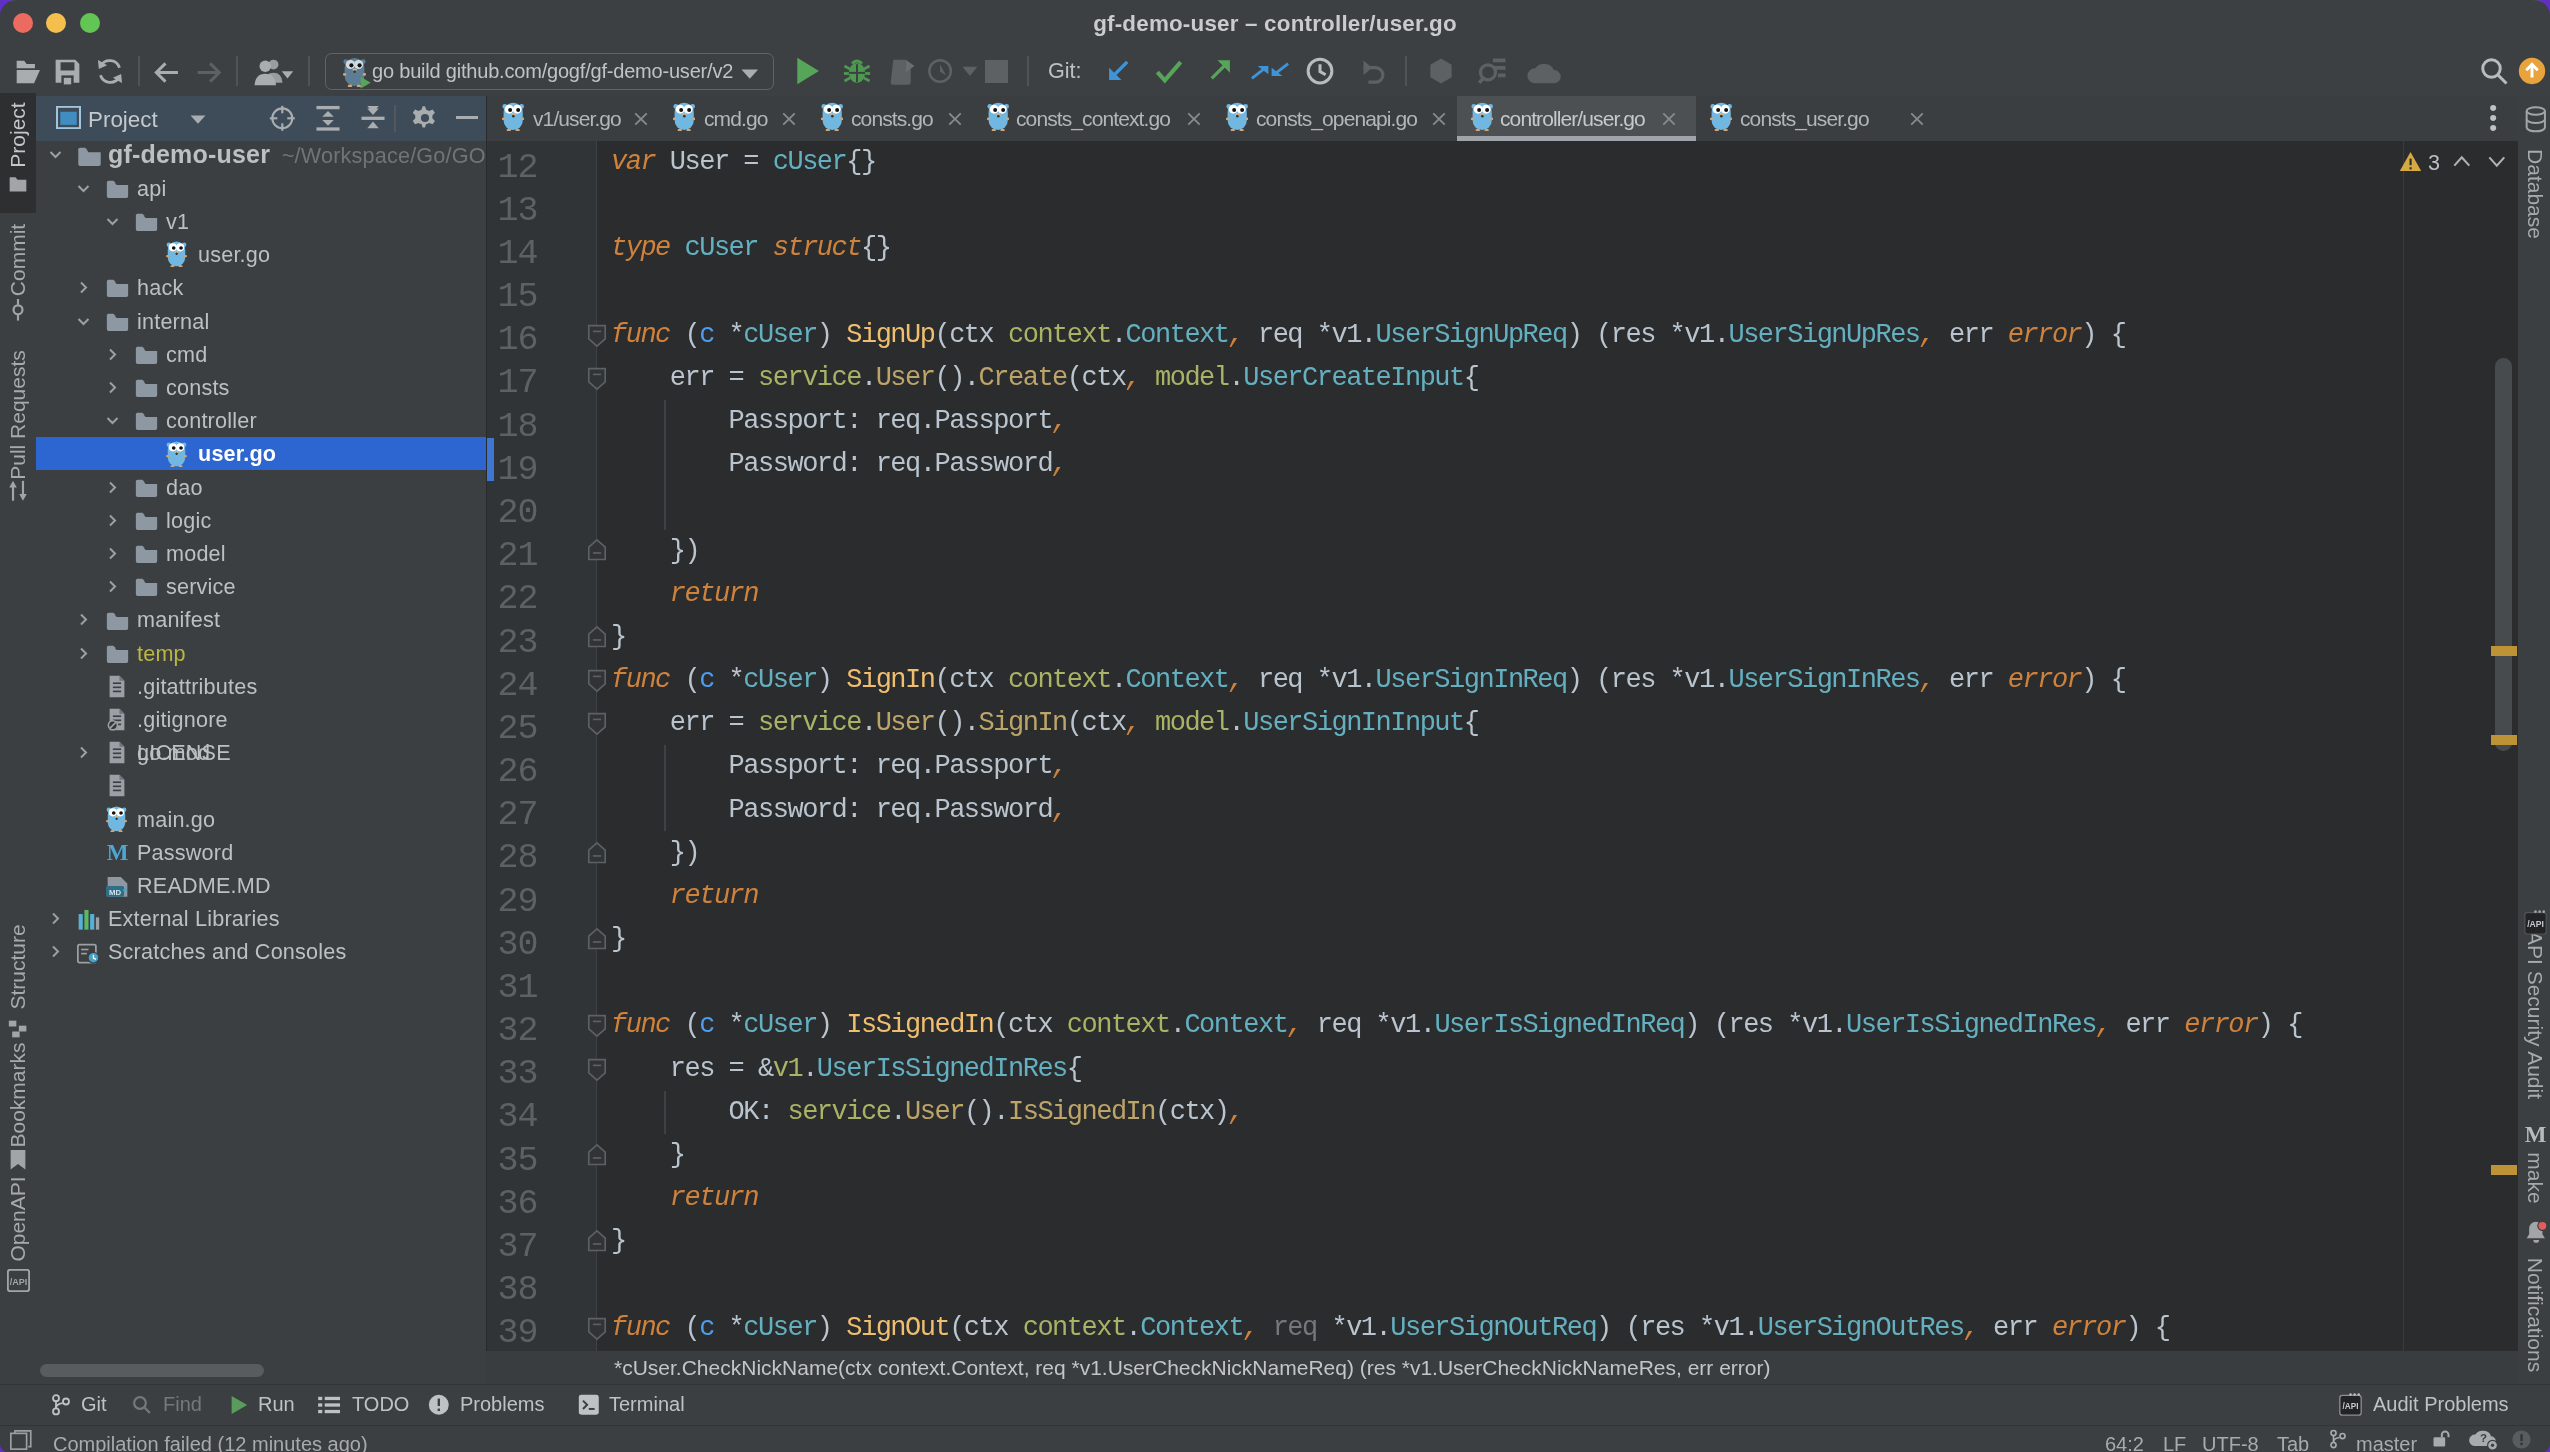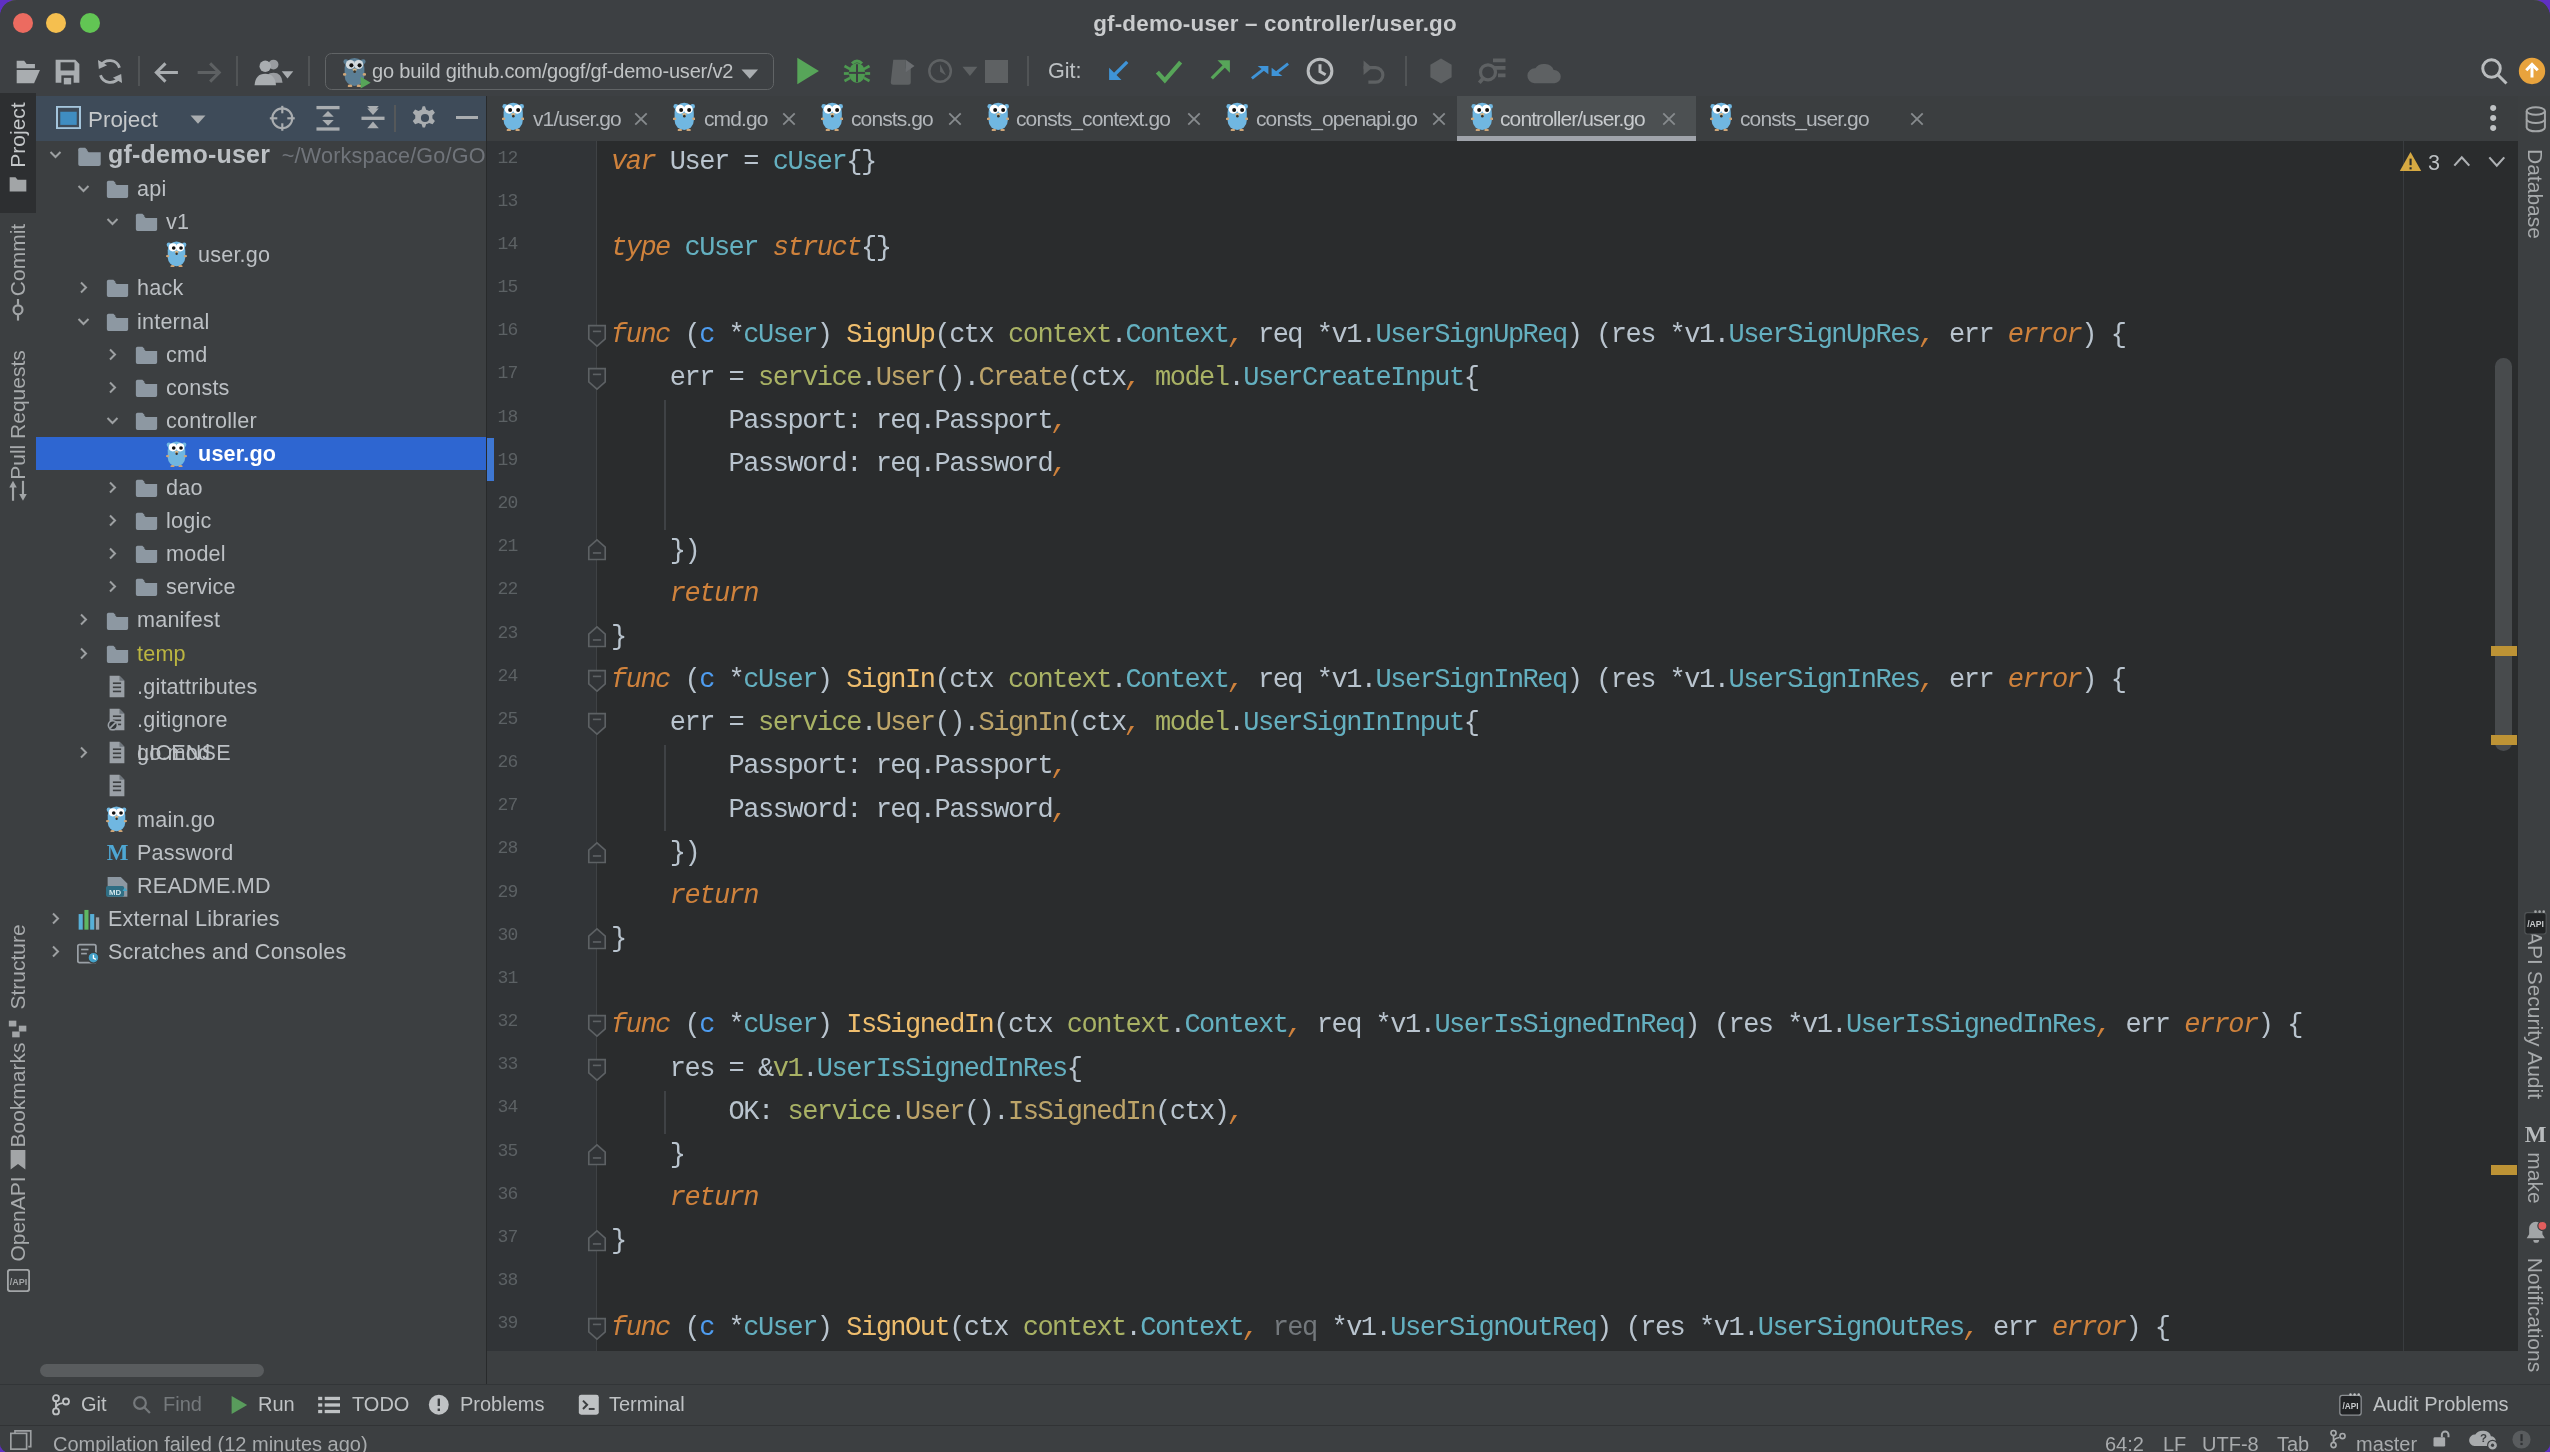--- a/index.html
+++ b/index.html
@@ -23,21 +23,21 @@
 #lstripe{position:absolute;left:0;top:96px;width:36px;height:1328px;background:#3c3f41;}
 #rstripe{position:absolute;left:2519px;top:96px;width:32px;height:1328px;background:#3c3f41;}
 
 #ppanel{position:absolute;left:36px;top:96px;width:451px;height:1288px;background:#3c3f41;overflow:hidden;}
 #phead{position:absolute;left:0;top:0;width:451px;height:45px;background:#3e4b59;}
 
 #tabbar{position:absolute;left:486px;top:96px;width:2032px;height:45px;background:#3b3e40;}
 
 #editor{position:absolute;left:486px;top:141px;width:2032px;height:1210px;background:#2a2c2d;}
 #gutter{position:absolute;left:0;top:0;width:111px;height:1210px;background:#313437;}
-.lno{position:absolute;left:11.6px;width:66px;color:#5c6164;font-family:"Liberation Mono",monospace;font-size:18px;letter-spacing:-1px;}
+.lno{position:absolute;left:11.6px;width:66px;color:#5c6164;font-family:"Liberation Mono",monospace;font-size:35px;letter-spacing:-1px;}
 .cl{position:absolute;left:125px;white-space:pre;font-family:"Liberation Mono",monospace;font-size:27px;letter-spacing:-1.5px;color:#b9c4ce;}
 .k{color:#cf823c;font-style:italic;} .t{color:#64b0c0;} .d{color:#efbe6e;} .c{color:#bda469;}
 .p{color:#a9b265;} .b{color:#4e9cef;} .m{color:#73787c;} .i{color:#b9c4ce;}
 .guide{position:absolute;width:1.7px;background:#3f4245;}
 
 #docband{position:absolute;left:486px;top:1351px;width:2032px;height:33px;background:#3a3d3f;color:#c3c6c9;font-size:21px;line-height:33px;}
 #botbar{position:absolute;left:0;top:1384px;width:2550px;height:41px;background:#3c3f41;border-top:0.8px solid #323537;}
 .bitem{position:absolute;top:1384px;height:41px;display:flex;align-items:center;color:#bfc2c4;font-size:20px;}
 #statusbar{position:absolute;left:0;top:1425px;width:2550px;height:28px;background:#3c3f41;border-top:0.8px solid #313335;}
 .sitem{position:absolute;color:#a8abad;font-size:20px;top:1393px;margin-top:40px;}
@@ -791,20 +791,21 @@
       </svg>
 <svg class="abs" style="left:2000px;top:13.3px" width="21.6" height="15" viewBox="0 0 26 18">
         <polyline points="4,4 13,14 22,4" fill="none" stroke="#aeb1b4" stroke-width="2.6"></polyline>
       </svg>
 <div class="abs" style="left:2009px;top:217px;width:16.6px;height:393px;background:#4e5154;border-radius:8.3px;opacity:.85"></div>
 <div class="abs" style="left:2005px;top:505px;width:26px;height:10px;background:#bd9335"></div>
 <div class="abs" style="left:2005px;top:594px;width:26px;height:10px;background:#bd9335"></div>
 <div class="abs" style="left:2005px;top:1024px;width:26px;height:10px;background:#bd9335"></div>
 </div>
 <div class="abs" style="left:486px;top:96px;width:0.8px;height:1288px;background:#282a2b"></div>
+<div id="docband"><span style="margin-left:128px">*cUser.CheckNickName(ctx context.Context, req *v1.UserCheckNickNameReq) (res *v1.UserCheckNickNameRes, err error)</span></div>
 <div id="botbar"></div>
 <svg class="abs" style="left:51px;top:1394px" width="20" height="21.6" viewBox="0 0 24 26">
 <circle cx="6" cy="5" r="3.6" fill="none" stroke="#bfc2c4" stroke-width="2.2"></circle>
 <circle cx="18" cy="9" r="3.6" fill="none" stroke="#bfc2c4" stroke-width="2.2"></circle>
 <circle cx="6" cy="21" r="3.6" fill="none" stroke="#bfc2c4" stroke-width="2.2"></circle>
 <line x1="6" y1="9" x2="6" y2="17" stroke="#bfc2c4" stroke-width="2.2"></line>
 <path d="M6 17 q0 -5 8 -6" fill="none" stroke="#bfc2c4" stroke-width="2.2"></path>
     </svg>
 <div class="bitem" style="left:81px">Git</div>
 <svg class="abs" style="left:131px;top:1394px" width="21.6" height="21.6" viewBox="0 0 24 24">

